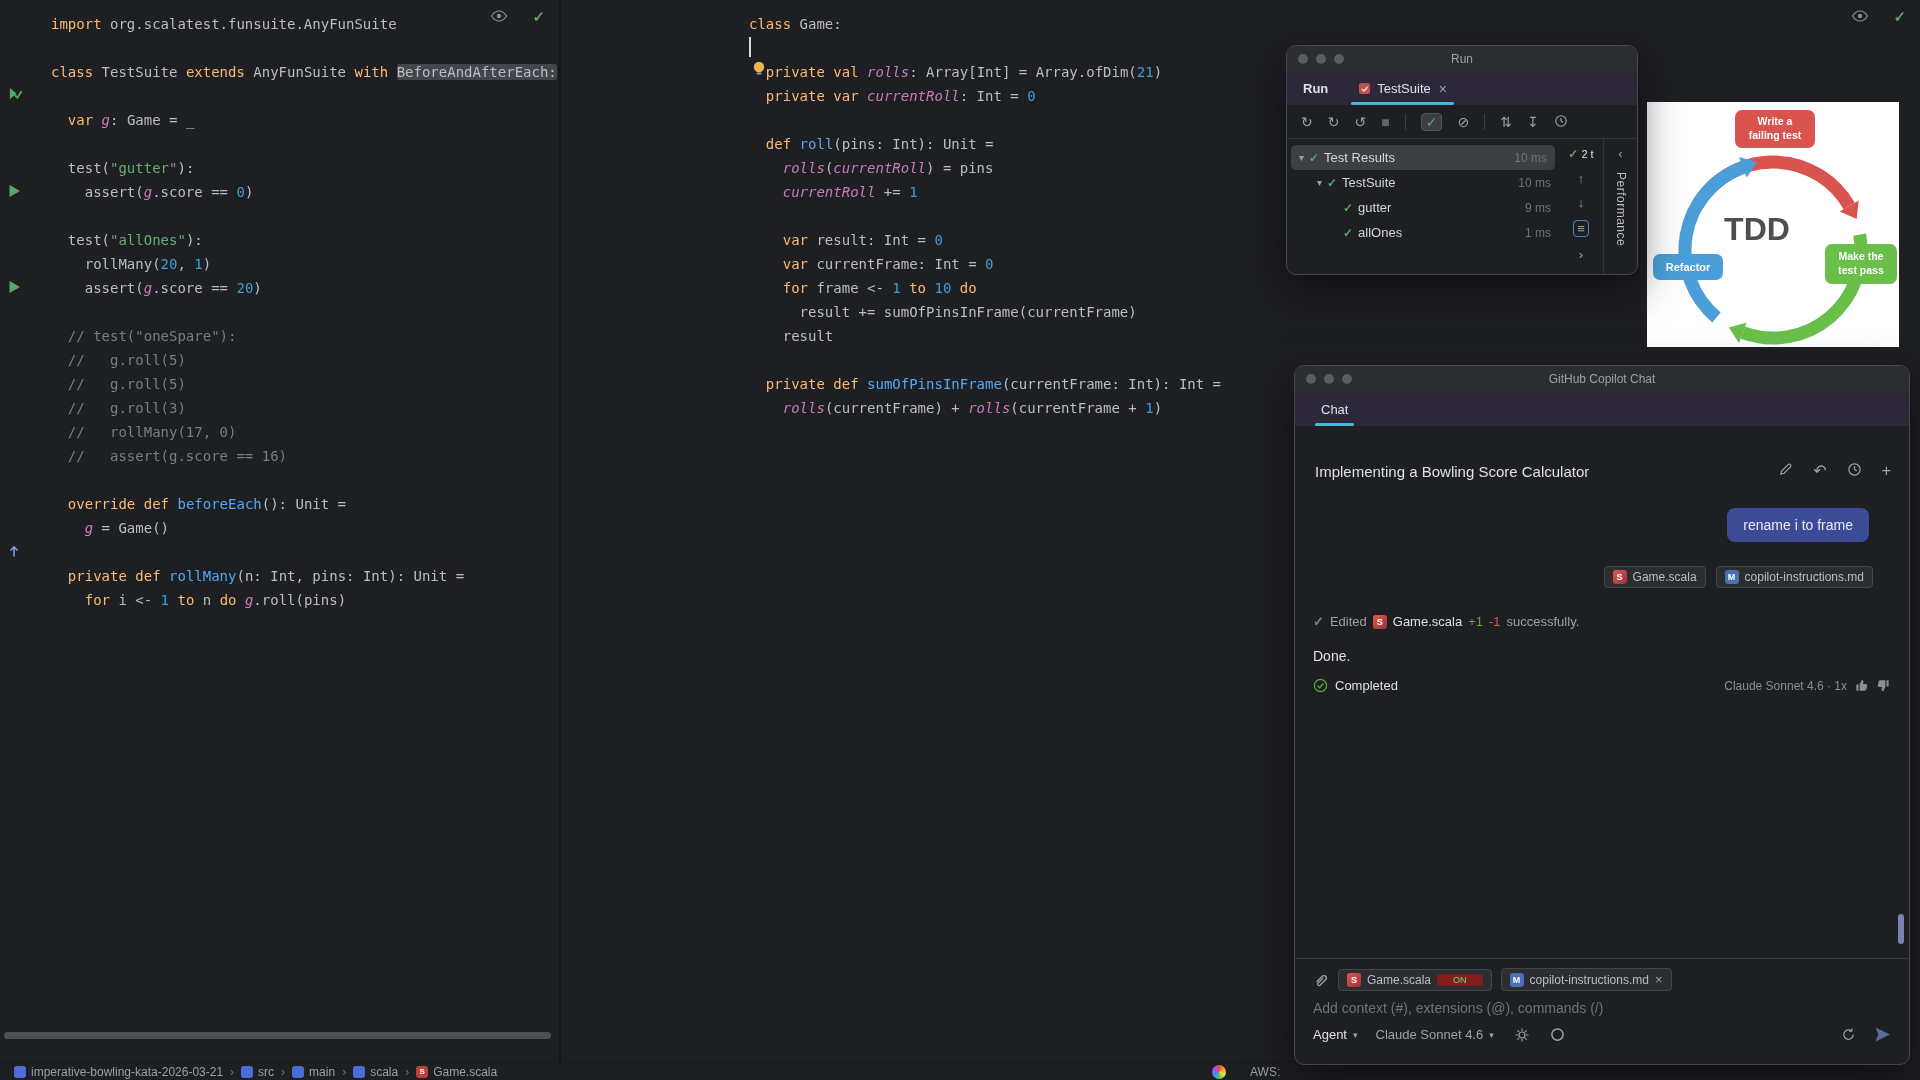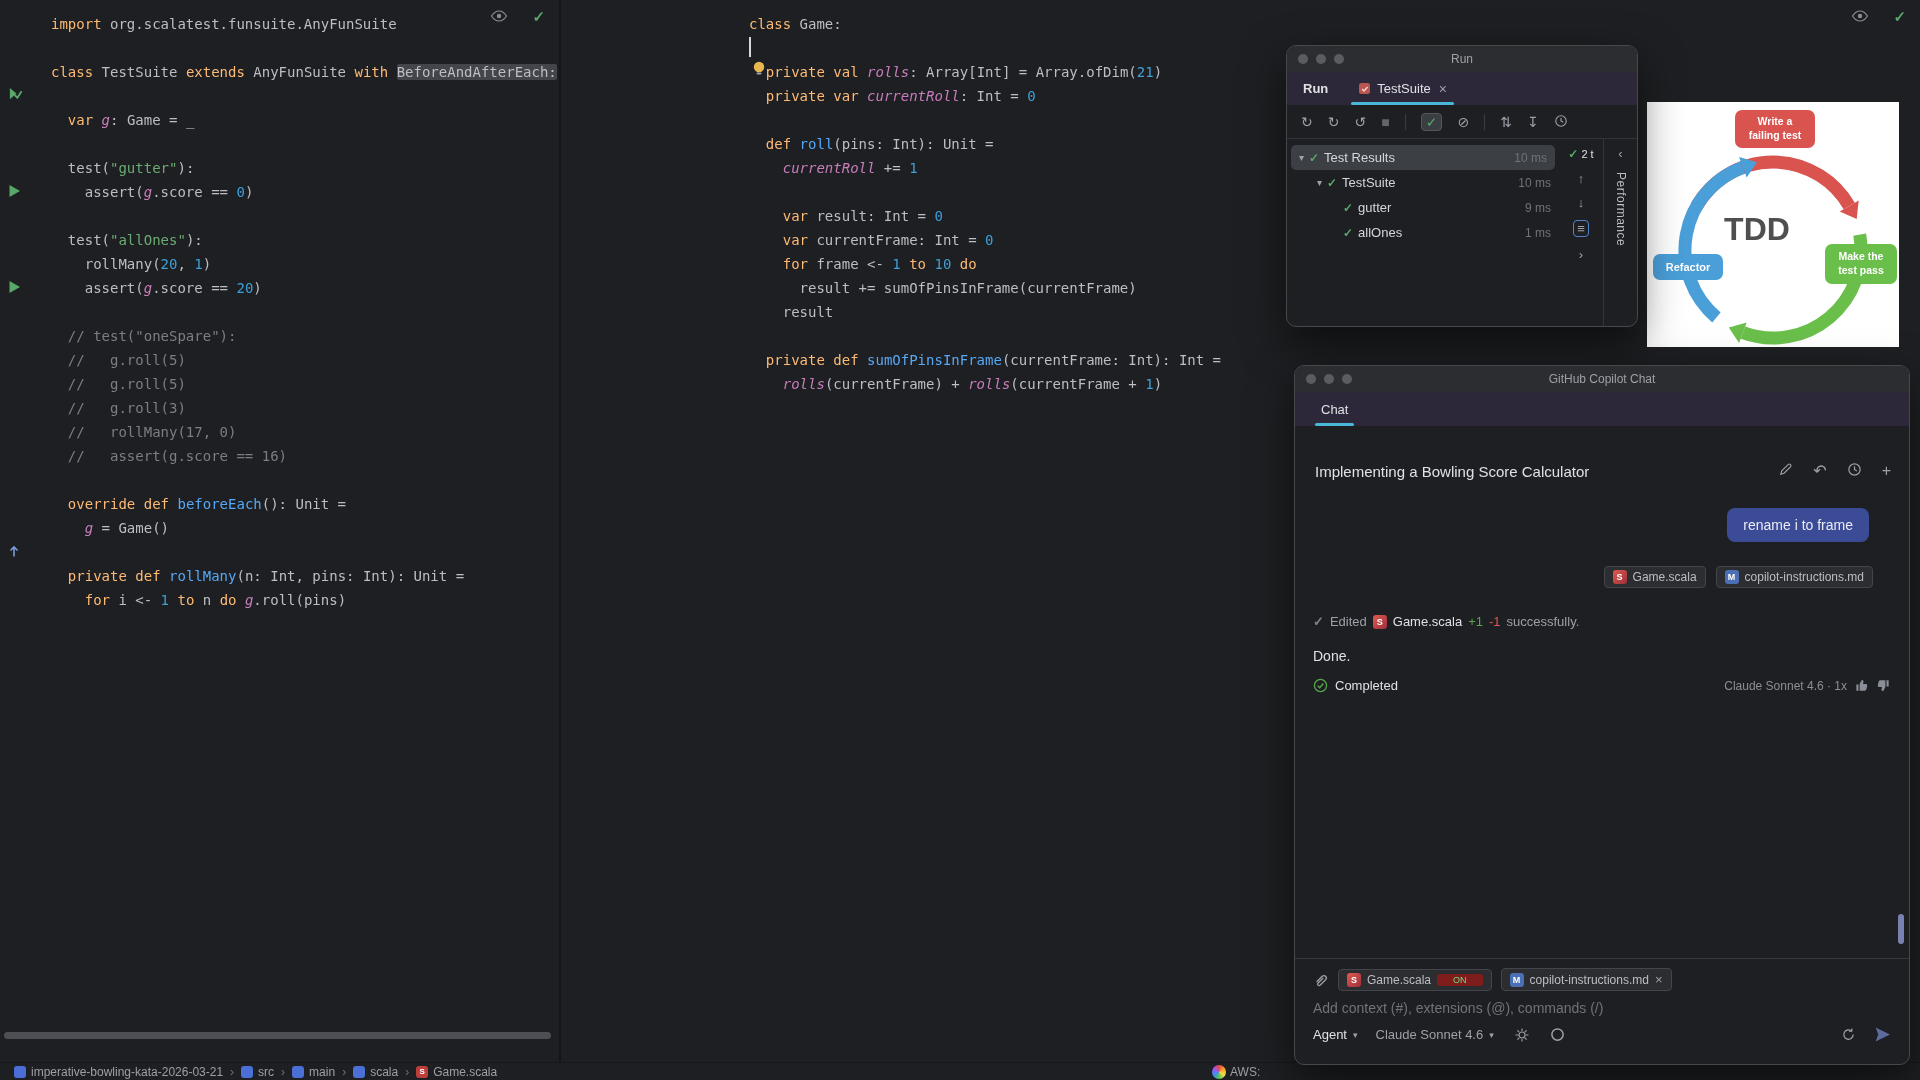--- a/index.html
+++ b/index.html
@@ -32,21 +32,21 @@
 
   
   .float-win{position:absolute;background:#1e1f22;border:1px solid #47484b;border-radius:10px;
     box-shadow:0 16px 44px rgba(0,0,0,.55);overflow:hidden}
   .mac-bar{height:26px;background:#2b2d30;display:flex;align-items:center;position:relative;flex:none}
   .mac-dots{display:flex;gap:8px;margin-left:11px;z-index:1}
   .mac-dots i{width:10px;height:10px;border-radius:50%;background:#5a5c62}
   .mac-title{position:absolute;left:0;right:0;text-align:center;font-size:12px;color:#9da0a8}
 
   
-  #run-window{left:1286px;top:45px;width:352px;height:282px;z-index:20}
+  #run-window{left:1286px;top:45px;width:352px;height:230px;z-index:20}
   .run-tabs{height:33px;background:#2c2739;display:flex;align-items:stretch;padding-left:16px}
   .runtab-label{font-size:13px;font-weight:bold;color:#dfe1e5;align-self:center;margin-right:20px}
   .ts-tab{display:flex;align-items:center;gap:6px;padding:0 10px;position:relative;font-size:13px;color:#dfe1e5}
   .ts-tab::after{content:"";position:absolute;left:3px;right:3px;bottom:0;height:3px;border-radius:2px;background:#49b8d8}
   .tab-close{color:#9da0a8;font-size:14px;margin-left:2px;cursor:pointer}
   .run-toolbar{height:34px;display:flex;align-items:center;gap:15px;padding:0 14px;border-bottom:1px solid #313438}
   .tbi{font-size:14px;color:#9da0a8;line-height:1;cursor:pointer}
   .tbi.dim{color:#63656b}
   .tbi.green{color:#59a869}
   .tbi.toggled{background:#3a3d41;border:1px solid #53565c;border-radius:4px;padding:1px 4px}
@@ -113,21 +113,21 @@
   .send-group{margin-left:auto;display:flex;align-items:center;gap:18px}
 
   
   #status-bar{position:absolute;left:0;right:0;bottom:0;height:18px;background:#1e1f22;border-top:1px solid #17181b;
     display:flex;align-items:center;padding-left:14px;font-size:12px;color:#9aa0a6;z-index:5}
   .bc-item{display:flex;align-items:center;gap:5px;cursor:pointer}
   .bc-sep{color:#6f737a;margin:0 7px;font-size:12px}
   .bc-ico{width:12px;height:12px;border-radius:3px;background:#4b6fd6;display:inline-flex;align-items:center;
     justify-content:center;font-size:8px;font-weight:bold;color:#fff;flex:none}
   .bc-ico.red{background:#bc3f3c}
-  .sb-right{position:absolute;left:1212px;display:flex;align-items:center;gap:4px}
+  .sb-right{position:absolute;left:1212px;display:flex;align-items:center;gap:24px}
   .rainbow{width:14px;height:14px;border-radius:50%;
     background:conic-gradient(#e5484d,#f5a623,#f0dd4e,#57c554,#3d8ef5,#9b59f5,#e5484d)}
 </style>
 </head>
 <body>
 
 <div id="app">
 
   <section id="left-editor" class="editor">
     <span class="gicon" style="top:86px">
@@ -191,20 +191,21 @@
   </section>
 
   <section id="right-editor" class="editor">
     <div class="code">
         <div class="code-line"><span class="tok-k">class</span><span class="tok-p"> Game:</span></div>
         <div class="code-line"></div>
         <div class="code-line"><span class="tok-p">  </span><span class="tok-k">private</span><span class="tok-p"> </span><span class="tok-k">val</span><span class="tok-p"> </span><span class="tok-v">rolls</span><span class="tok-p">: Array[Int] = Array.ofDim(</span><span class="tok-n">21</span><span class="tok-p">)</span></div>
         <div class="code-line"><span class="tok-p">  </span><span class="tok-k">private</span><span class="tok-p"> </span><span class="tok-k">var</span><span class="tok-p"> </span><span class="tok-v">currentRoll</span><span class="tok-p">: Int = </span><span class="tok-n">0</span></div>
         <div class="code-line"></div>
         <div class="code-line"><span class="tok-p">  </span><span class="tok-k">def</span><span class="tok-p"> </span><span class="tok-f">roll</span><span class="tok-p">(pins: Int): Unit =</span></div>
+        <div class="code-line"><span class="tok-p">    </span><span class="tok-v">rolls</span><span class="tok-p">(</span><span class="tok-v">currentRoll</span><span class="tok-p">) = pins</span></div>
         <div class="code-line"><span class="tok-p">    </span><span class="tok-v">currentRoll</span><span class="tok-p"> += </span><span class="tok-n">1</span></div>
         <div class="code-line"></div>
         <div class="code-line"><span class="tok-p">    </span><span class="tok-k">var</span><span class="tok-p"> result: Int = </span><span class="tok-n">0</span></div>
         <div class="code-line"><span class="tok-p">    </span><span class="tok-k">var</span><span class="tok-p"> currentFrame: Int = </span><span class="tok-n">0</span></div>
         <div class="code-line"><span class="tok-p">    </span><span class="tok-k">for</span><span class="tok-p"> frame &lt;- </span><span class="tok-n">1</span><span class="tok-p"> </span><span class="tok-k">to</span><span class="tok-p"> </span><span class="tok-n">10</span><span class="tok-p"> </span><span class="tok-k">do</span></div>
         <div class="code-line"><span class="tok-p">      result += sumOfPinsInFrame(currentFrame)</span></div>
         <div class="code-line"><span class="tok-p">    result</span></div>
         <div class="code-line"></div>
         <div class="code-line"><span class="tok-p">  </span><span class="tok-k">private</span><span class="tok-p"> </span><span class="tok-k">def</span><span class="tok-p"> </span><span class="tok-f">sumOfPinsInFrame</span><span class="tok-p">(currentFrame: Int): Int =</span></div>
         <div class="code-line"><span class="tok-p">    </span><span class="tok-v">rolls</span><span class="tok-p">(currentFrame) + </span><span class="tok-v">rolls</span><span class="tok-p">(currentFrame + </span><span class="tok-n">1</span><span class="tok-p">)</span></div>

